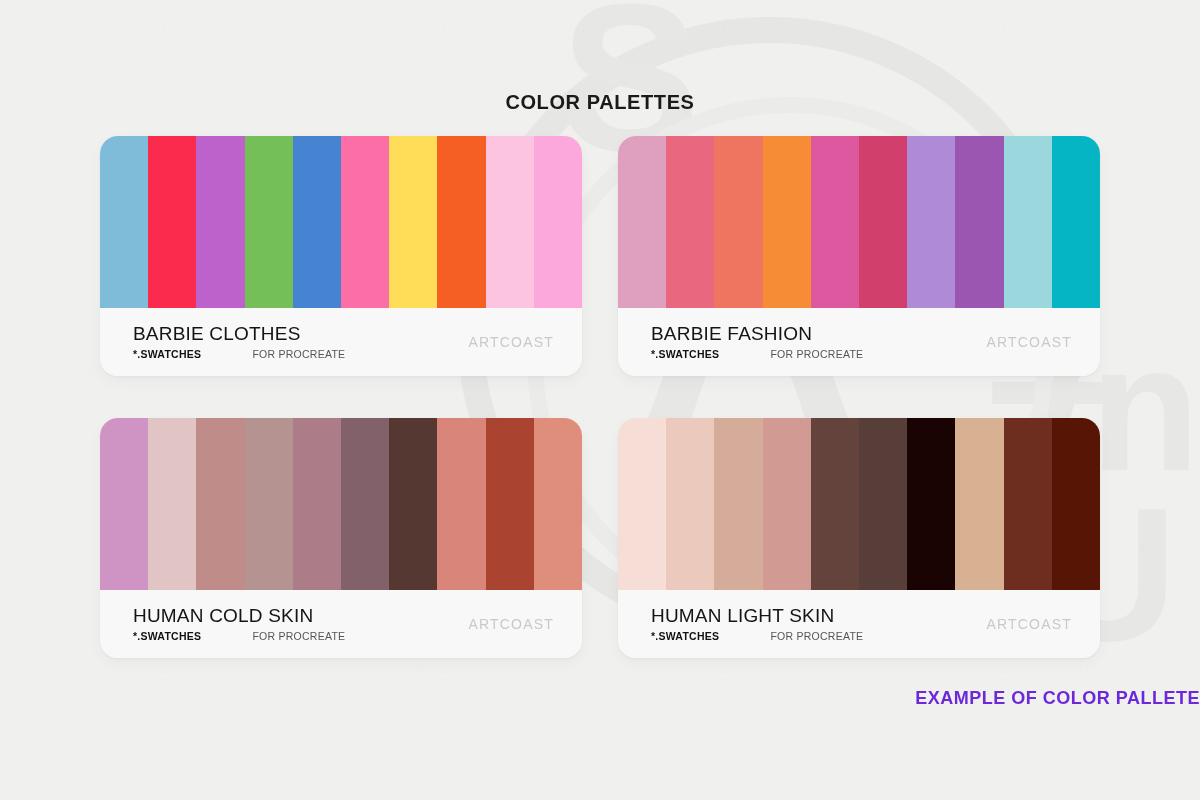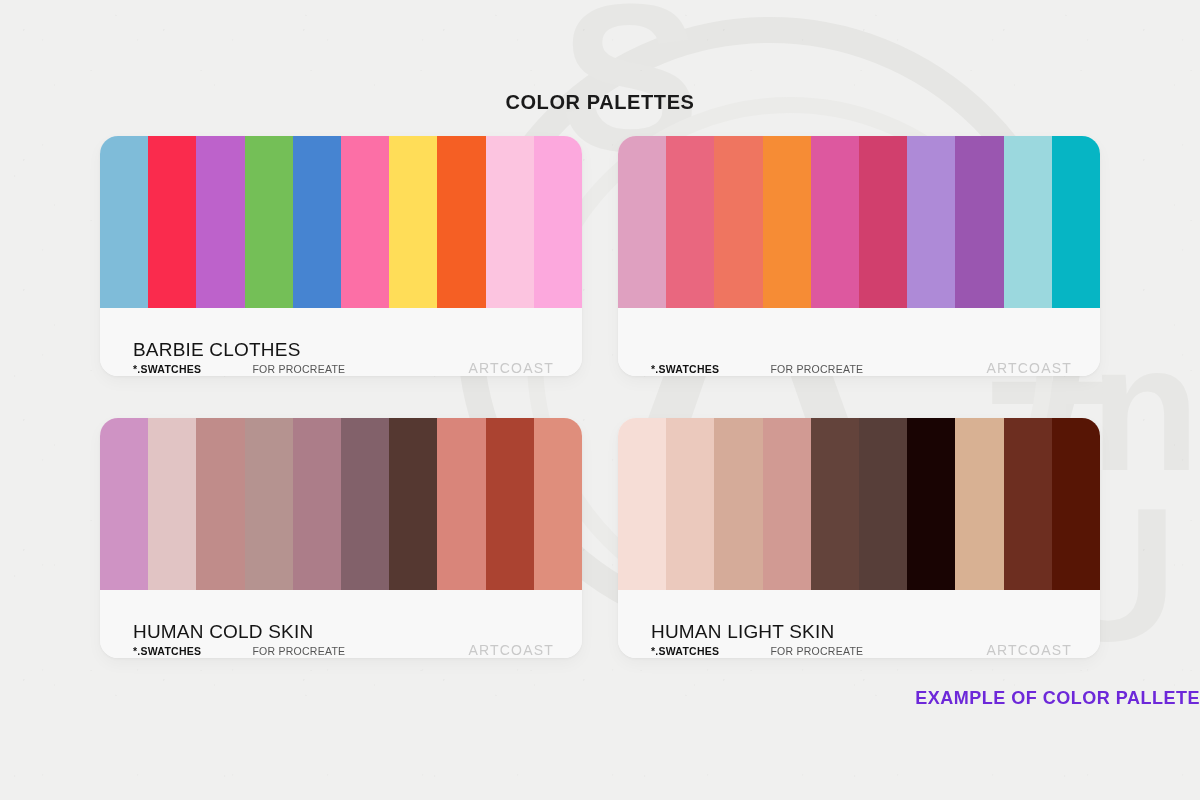--- a/index.html
+++ b/index.html
@@ -112,21 +112,21 @@
   }
 
   .card-label {
     position: absolute;
     left: 0;
     right: 0;
     top: 172px;
     bottom: 0;
     background: #f8f8f8;
     display: flex;
-    align-items: flex-end;
+    align-items: center;
     padding: 0 28px 0 33px;
   }
 
   .label-text { flex: 1 1 auto; }
 
   .card-title {
     font-size: 19px;
     font-weight: 400;
     letter-spacing: .2px;
     color: #141414;
@@ -211,20 +211,21 @@
           <div class="swatch" title="#f68c35" style="background: rgb(246, 140, 53);"></div>
           <div class="swatch" title="#dd589f" style="background: rgb(221, 88, 159);"></div>
           <div class="swatch" title="#d13f6d" style="background: rgb(209, 63, 109);"></div>
           <div class="swatch" title="#ae8ad7" style="background: rgb(174, 138, 215);"></div>
           <div class="swatch" title="#9a56b0" style="background: rgb(154, 86, 176);"></div>
           <div class="swatch" title="#9bd8de" style="background: rgb(155, 216, 222);"></div>
           <div class="swatch" title="#06b5c4" style="background: rgb(6, 181, 196);"></div>
         </div>
       <div class="card-label">
         <div class="label-text">
+          <div class="card-title">BARBIE FASHION</div>
           <div class="card-subtitle">
             <span class="sub-strong">*.SWATCHES</span><span class="sub-rest"> FOR PROCREATE</span>
           </div>
         </div>
         <div class="card-brand">ARTCOAST</div>
       </div>
     </div>
 
     <div class="palette-card">
       <div class="swatch-strip">

